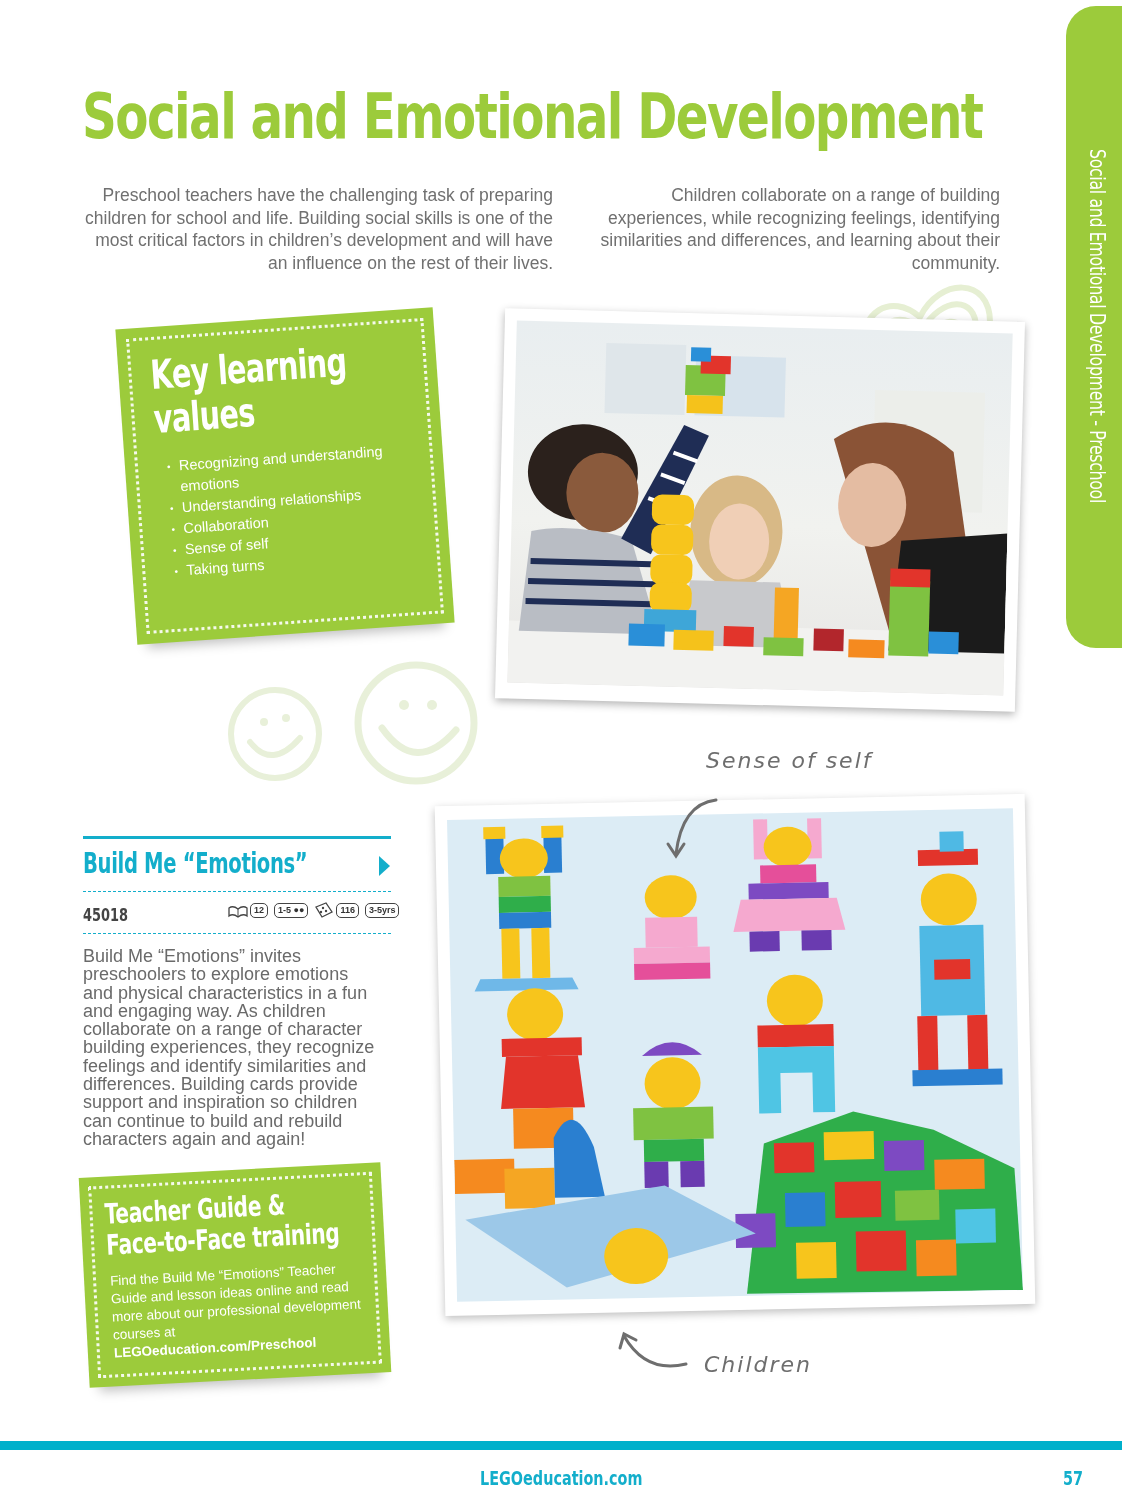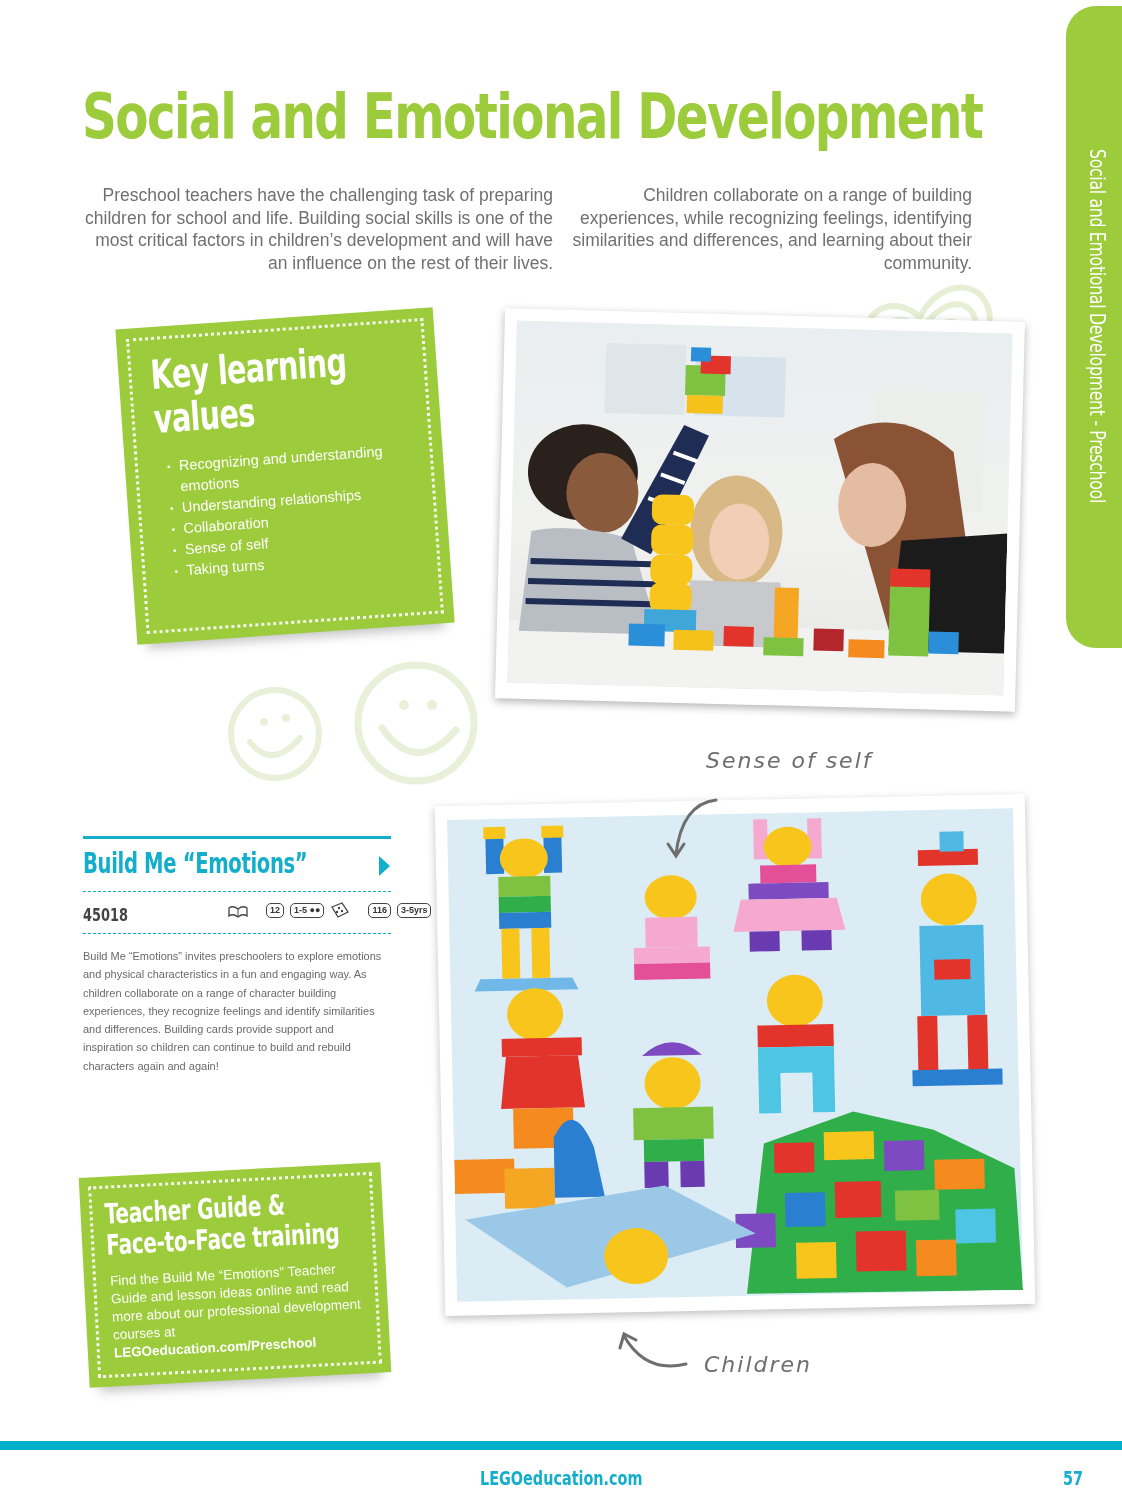--- a/index.html
+++ b/index.html
@@ -10,21 +10,21 @@
   .page-title {
     position: absolute; left: 82px; top: 86px;
     font-family: "DejaVu Sans", sans-serif; font-weight: 700;
     font-size: 62px; letter-spacing: -2px; color: #9ccb3b;
     transform: scaleX(0.78); transform-origin: left top;
     white-space: nowrap; line-height: 1;
   }
 
   .intro { position: absolute; top: 184px; font-size: 17.5px; line-height: 22.5px; color: #707070; text-align: right; }
   .intro-left { left: 83px; width: 470px; }
-  .intro-right { left: 572px; width: 400px; }
+  .intro-right { left: 600px; width: 400px; }
 
   
   .side-tab {
     position: absolute; left: 1066px; top: 6px; width: 62px; height: 642px;
     background: #9ccb3b; border-radius: 30px 0 0 30px;
   }
   .side-tab-text {
     position: absolute; left: 1097px; top: 326px;
     transform: translate(-50%, -50%) rotate(90deg);
     white-space: nowrap; color: #ffffff;
@@ -93,29 +93,29 @@
     border-left: 11px solid #13aecb;
   }
   .dash-line { position: absolute; left: 83px; width: 308px; height: 0; border-top: 1.5px dashed #13aecb; }
   .product-code {
     position: absolute; left: 83px; top: 904px; color: #444;
     font-family: "DejaVu Sans", sans-serif; font-weight: 700; font-size: 18px;
     transform: scaleX(0.72); transform-origin: left top;
   }
   .spec-row { position: absolute; left: 228px; top: 902px; display: flex; gap: 6px; align-items: center; }
   .spec {
-    display: flex; align-items: center; gap: 18px;
+    display: flex; align-items: center; gap: 2px;
     font-size: 9px; font-weight: 700; color: #333;
     font-family: "Liberation Sans", sans-serif;
   }
   .spec-box { border: 1.3px solid #444; border-radius: 5px; padding: 1px 3px; font-size: 9px; line-height: 11px; }
 
   .product-desc {
     position: absolute; left: 83px; top: 947px; width: 300px;
-    font-size: 11px; line-height: 18.3px; color: #6a6a6a;
+    font-size: 18px; line-height: 18.3px; color: #6a6a6a;
   }
 
   
   .teacher-wrap {
     position: absolute; left: 84px; top: 1170px; width: 302px; height: 210px;
     transform: rotate(-3deg);
   }
   .teacher-card {
     position: absolute; inset: 0; background: #9ccb3b;
     box-shadow: 0 14px 12px -10px rgba(0,0,0,0.25);

